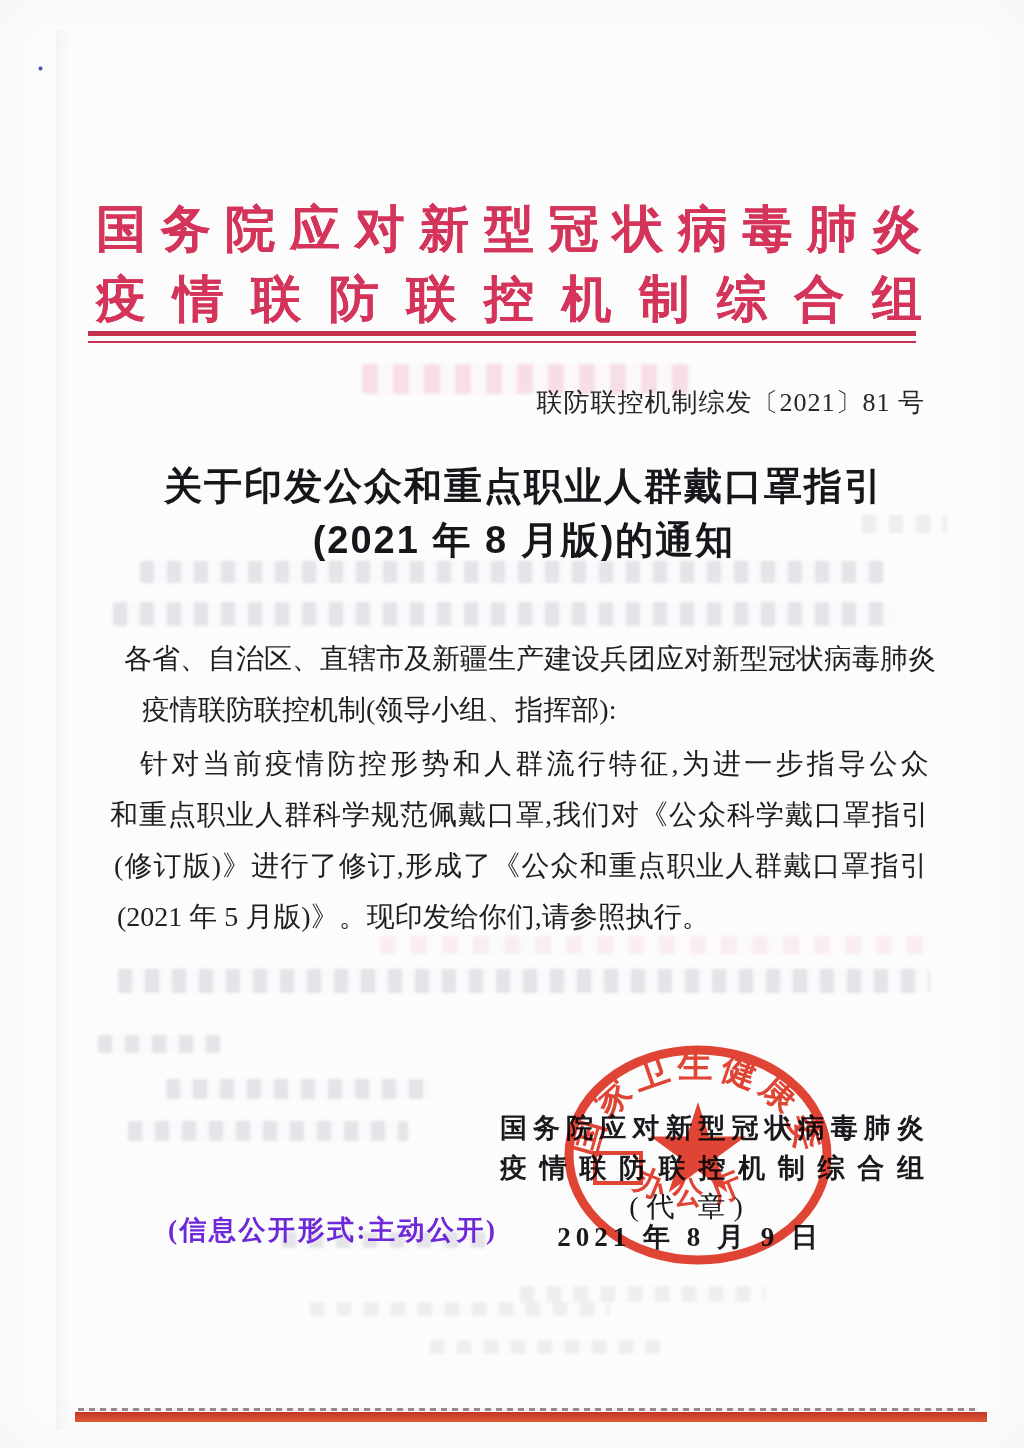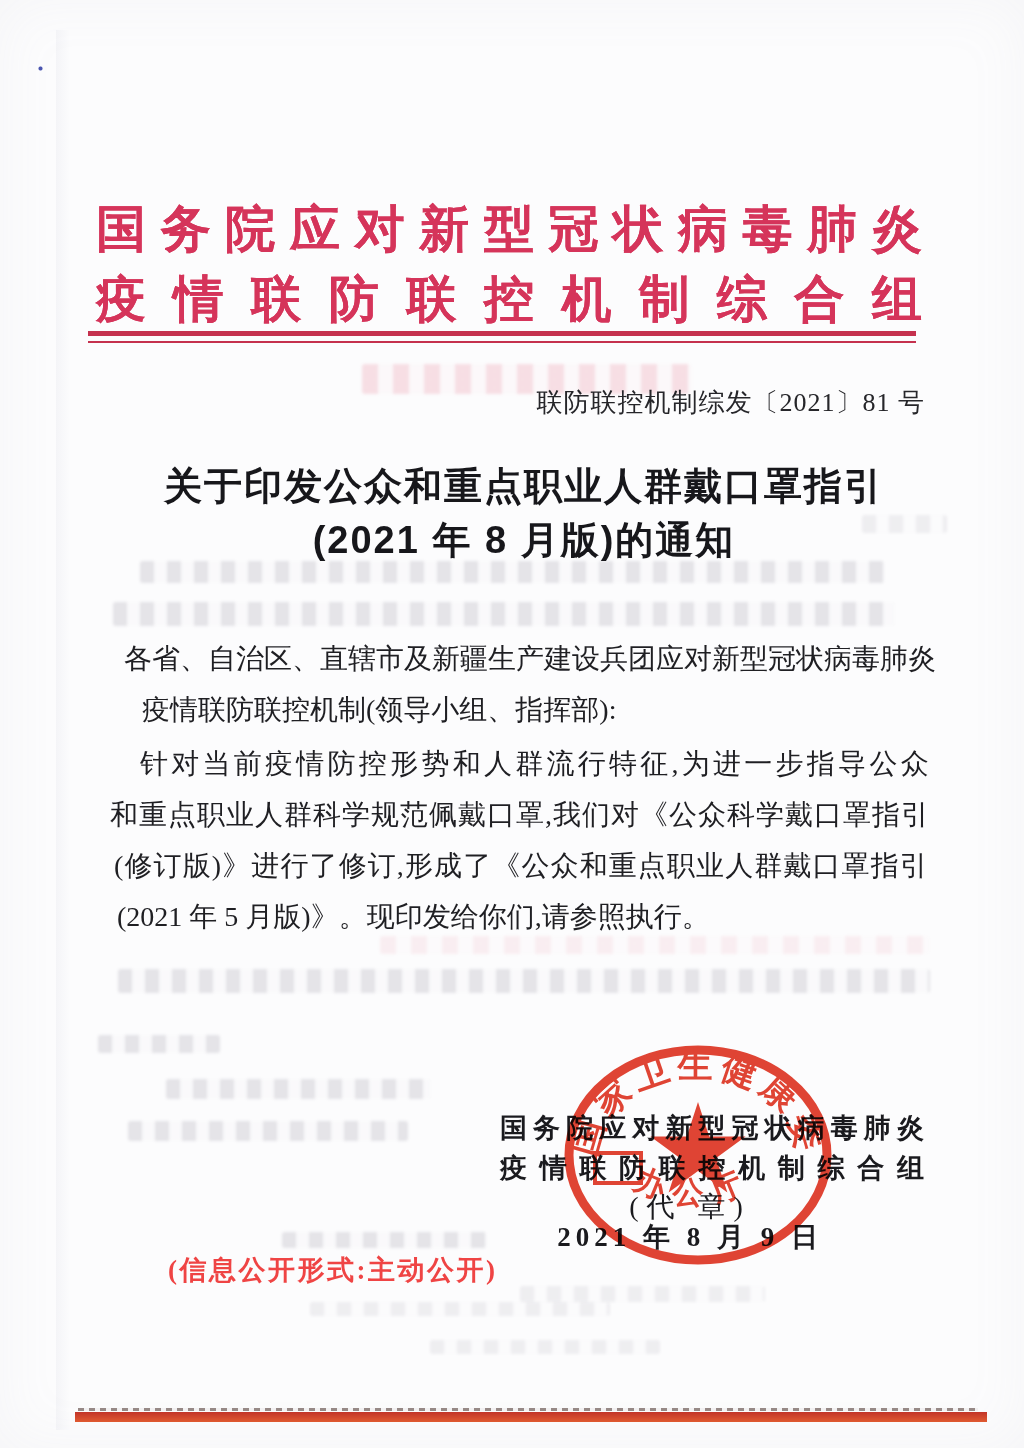--- a/index.html
+++ b/index.html
@@ -69,21 +69,21 @@
   #sig-line-1{top:1110px;}
   #sig-line-2{top:1150px;}
   #sig-line-3{position:absolute;left:478px;top:1188px;width:424px;text-align:center;
     font-size:28px;color:#1a1a1e;font-weight:normal;letter-spacing:8px;}
   #sig-date{position:absolute;left:478px;top:1219px;width:424px;text-align:center;
     font-size:27px;color:#1a1a1e;font-weight:bold;letter-spacing:5px;}
   
   #seal{position:absolute;left:558px;top:1040px;width:280px;height:230px;
     mix-blend-mode:multiply;opacity:.92;z-index:5;}
   
-  #footer-note{position:absolute;left:168px;top:1252px;font-size:27px;color:#ef4444;
+  #footer-note{position:absolute;left:168px;top:1212px;font-size:27px;color:#6d28d9;
     letter-spacing:2.5px;font-weight:bold;white-space:nowrap;
     font-family:"Liberation Serif","DejaVu Serif",serif;}
   
   #bottom-speckle{position:absolute;left:78px;top:1408px;width:900px;height:3px;opacity:.65;
     background:repeating-linear-gradient(90deg,rgba(70,45,40,.85) 0 6px,rgba(70,45,40,.08) 6px 11px);
     filter:blur(.4px);}
   #bottom-rule{position:absolute;left:75px;top:1412px;width:912px;height:10px;
     background:linear-gradient(180deg,#c23428,#e05a31);filter:blur(.3px);}
   
   .ghost{position:absolute;border-radius:3px;filter:blur(1.8px);opacity:.30;

